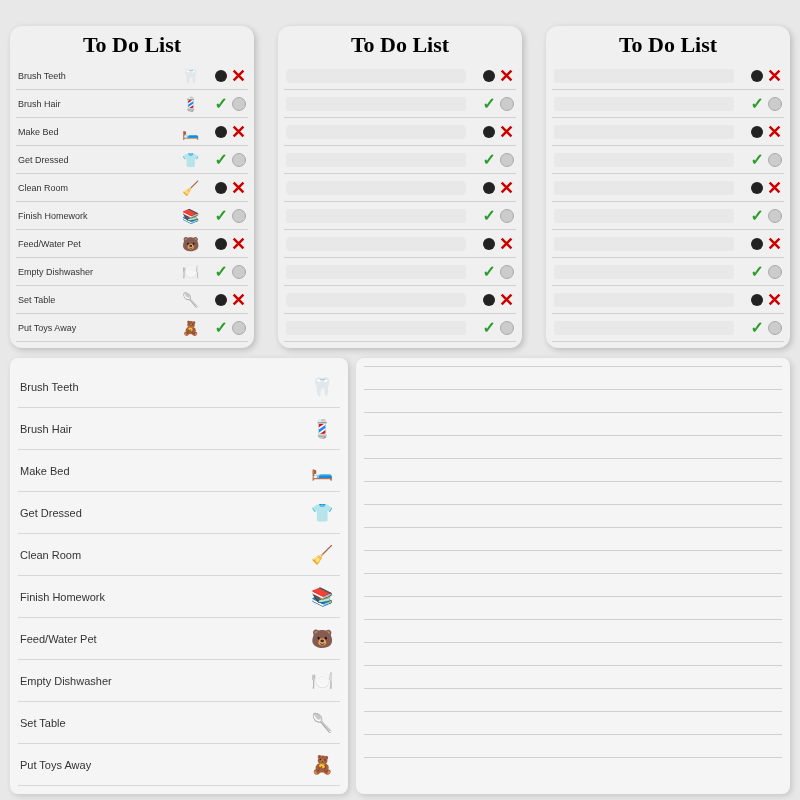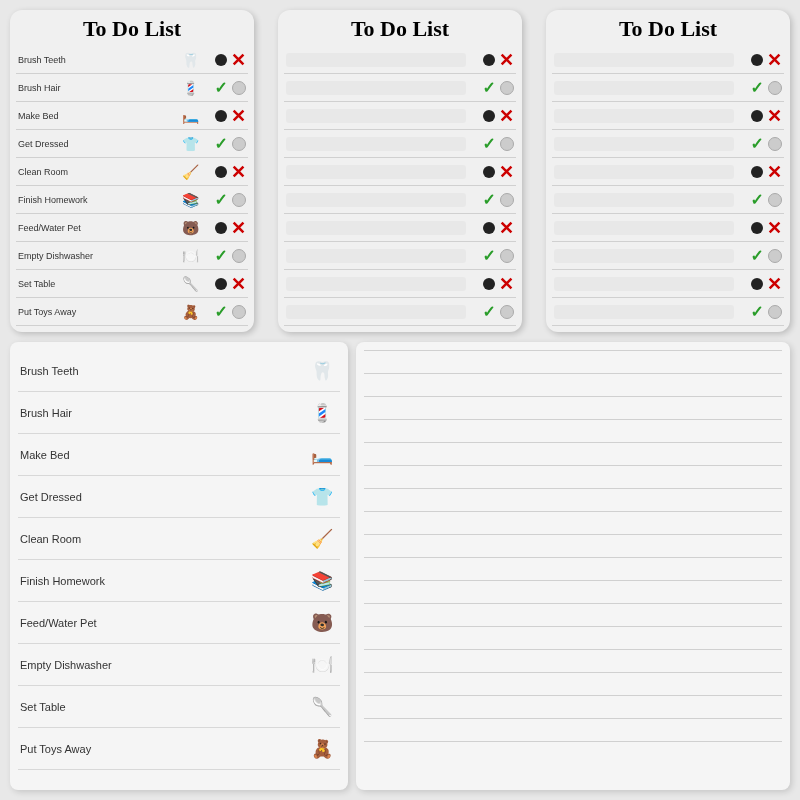--- a/index.html
+++ b/index.html
@@ -13,20 +13,21 @@
       flex-direction: column;
       padding: 10px;
       gap: 10px;
     }
 
     
     .top-row {
       display: flex;
       gap: 24px;
       flex: 0 0 auto;
+      margin-top: 16px;
     }
 
     .board {
       background: #f0f0f0;
       border-radius: 12px;
       padding: 6px;
       box-shadow: 2px 2px 6px rgba(0,0,0,0.2);
       flex: 1;
     }
 

